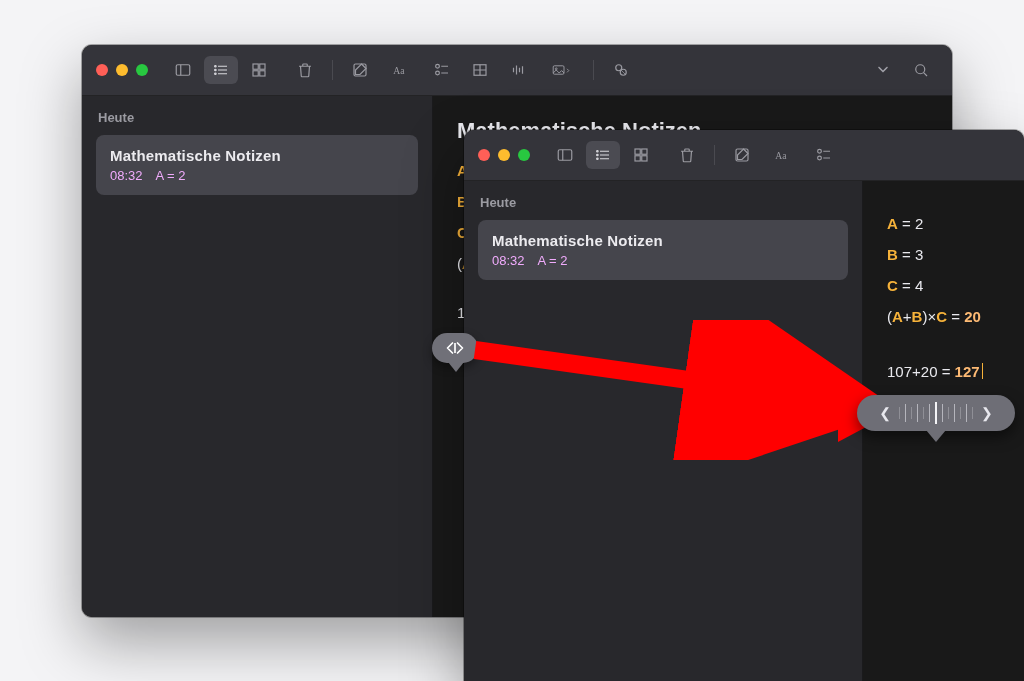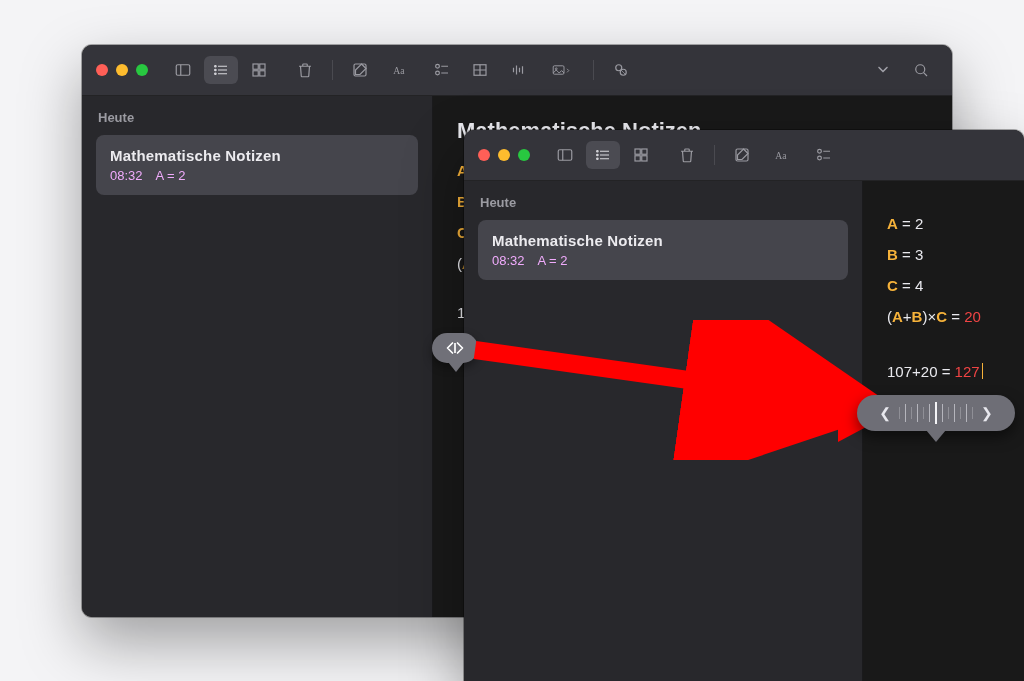--- a/index.html
+++ b/index.html
@@ -28,21 +28,21 @@
 .sect{color:#9b9ba2;font-size:13px;font-weight:700;margin:0 2px 10px}
 .note-card{background:#45454c;border-radius:8px;padding:12px 14px;color:#ecebef}
 .note-title{font-size:15px;font-weight:700;letter-spacing:.2px}
 .note-sub{margin-top:4px;font-size:13px;color:#f0abfc}
 .note-sub .time{margin-right:10px}
 
 .content{flex:1;background:#191919;padding:20px 24px;color:#e9e9ee;overflow:hidden}
 .doc-title{font-size:22px;font-weight:800;margin:2px 0 18px}
 .line{font-size:15px;margin:14px 0;white-space:nowrap}
 .line .var{color:#f6b23a;font-weight:600}
-.line .res{color:#ef4444;font-weight:400}
+.line .res{color:#fdba74;font-weight:700}
 .cursor{display:inline-block;width:1px;height:16px;background:#f6b23a;margin-left:2px;vertical-align:-2px}
 
 .scrub-small{position:absolute;left:432px;top:333px;width:48px;height:40px;z-index:5}
 .scrub-small .bubble{width:46px;height:30px;background:#707078;border-radius:15px;display:flex;align-items:center;justify-content:center;color:#fff;box-shadow:0 4px 10px rgba(0,0,0,.4)}
 .scrub-small .bubble svg{width:20px;height:14px}
 .scrub-small .tail{width:0;height:0;border-left:8px solid transparent;border-right:8px solid transparent;border-top:10px solid #707078;margin:0 auto;margin-top:-1px}
 
 .scrub-big{position:absolute;left:857px;top:395px;width:158px;height:48px;z-index:30}
 .scrub-big .bubble{width:158px;height:36px;background:#6e6e76;border-radius:18px;display:flex;align-items:center;justify-content:center;gap:8px;box-shadow:0 6px 14px rgba(0,0,0,.5)}
 .scrub-big .chev{color:#e8e8ee;font-size:14px}

